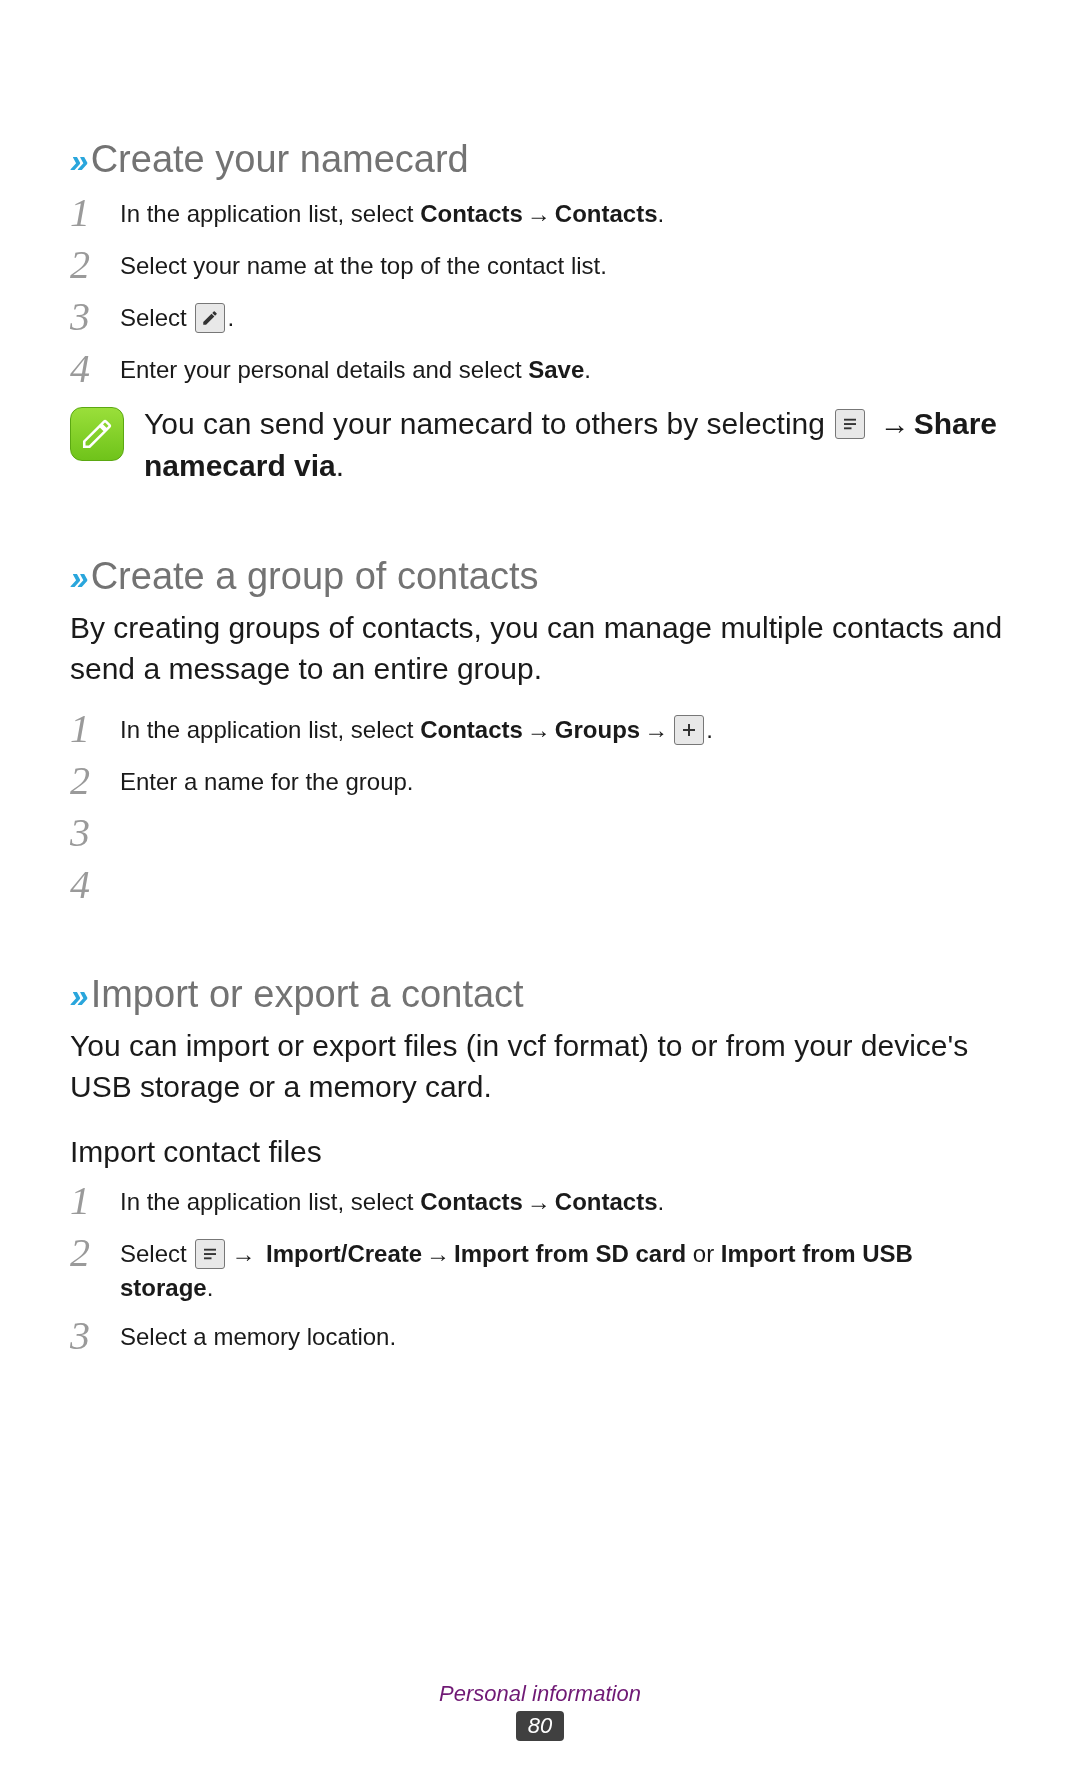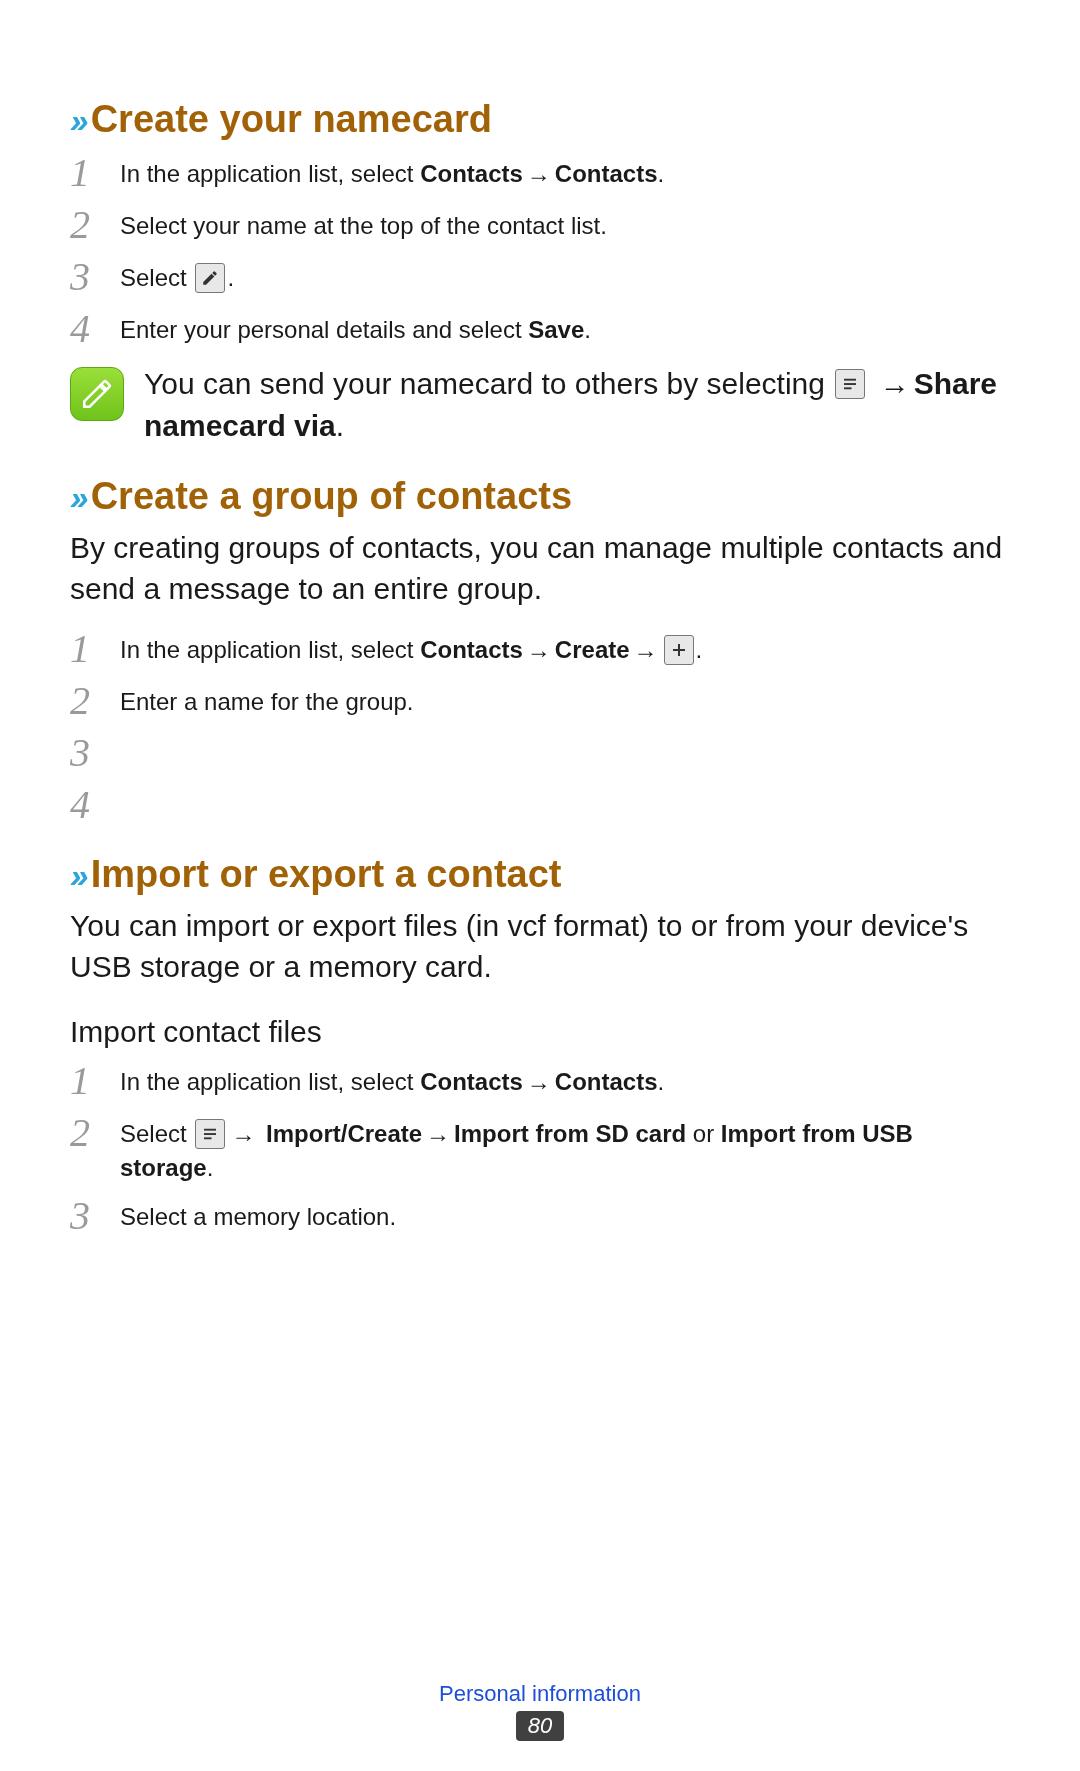--- a/index.html
+++ b/index.html
@@ -23,22 +23,23 @@
   }
   .chevrons {
     color: #2aa6dc;
     font-weight: 700;
     font-size: 34px;
     letter-spacing: -4px;
     font-style: italic;
   }
   .section-title {
     font-size: 38px;
-    font-weight: 700;
-    color: #a16207;
+    font-weight: 400;
+    color: #737373;
+    margin-top: 40px;
   }
   .section-desc {
     font-size: 30px;
     line-height: 1.35;
     margin-bottom: 20px;
   }
   .subheading {
     font-size: 30px;
     font-weight: 400;
     margin-top: 28px;
@@ -107,21 +108,22 @@
     line-height: 1.4;
   }
   .footer {
     position: absolute;
     bottom: 30px;
     left: 0;
     width: 100%;
     text-align: center;
   }
   .footer-label {
-    color: #1d4ed8;
+    font-style: italic;
+    color: #701a75;
     font-size: 22px;
     display: block;
     margin-bottom: 4px;
     margin-top: 46px;
   }
   .page-badge {
     display: inline-block;
     background: #404040;
     color: #fff;
     font-size: 22px;
@@ -190,21 +192,21 @@
 
   <div class="section-heading">
     <span class="chevrons">››</span>
     <span class="section-title">Create a group of contacts</span>
   </div>
   <p class="section-desc">By creating groups of contacts, you can manage multiple contacts and send a message to an entire group.</p>
 
   <div class="step">
     <span class="step-num">1</span>
     <span class="step-text">
-      <span>In the application list, select </span><span class="bold">Contacts</span><span class="arrow">→</span><span class="bold">Create</span><span class="arrow">→</span><span class="inline-icon plus-icon">
+      <span>In the application list, select </span><span class="bold">Contacts</span><span class="arrow">→</span><span class="bold">Groups</span><span class="arrow">→</span><span class="inline-icon plus-icon">
           <svg viewBox="0 0 24 24">
             <rect x="10.5" y="3" width="3" height="18" fill="#333"></rect>
             <rect x="3" y="10.5" width="18" height="3" fill="#333"></rect>
           </svg>
         </span><span>.</span>
     </span>
   </div>
 
   <div class="step">
     <span class="step-num">2</span>

